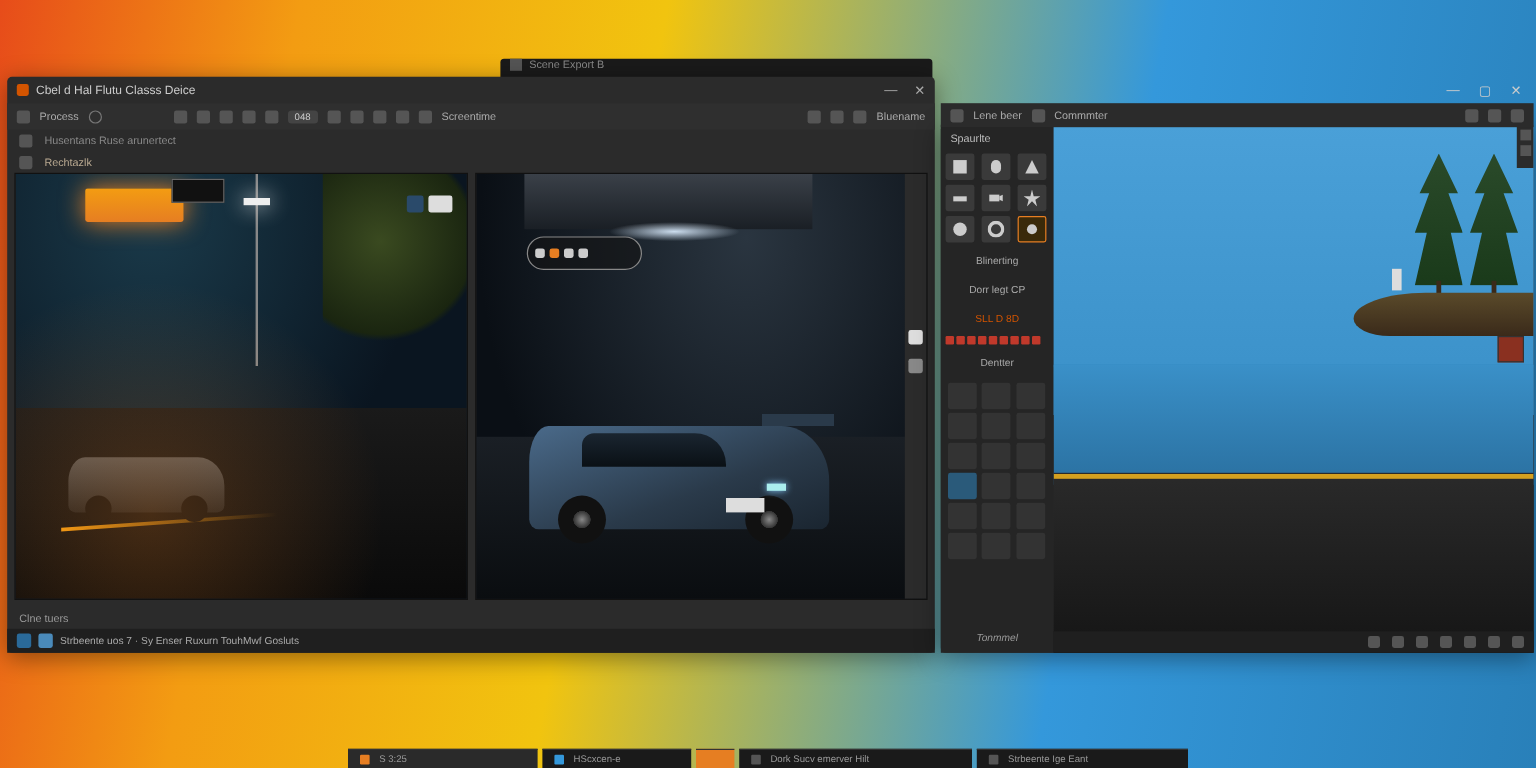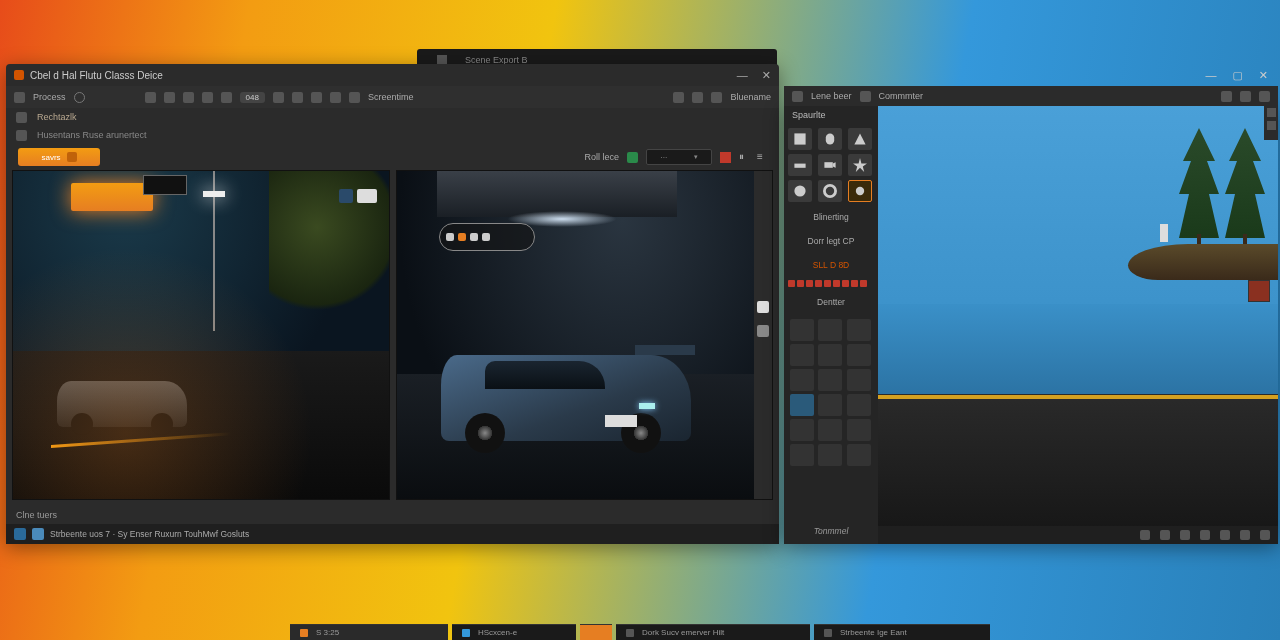--- a/index.html
+++ b/index.html
@@ -1,20 +1,20 @@
 <!DOCTYPE html>
 <html><head>
 <meta charset="utf-8">
 <style>
 * { margin:0; padding:0; box-sizing:border-box; font-family:'Segoe UI',Arial,sans-serif; }
 body { width:1280px; height:640px; overflow:hidden; background:linear-gradient(100deg,#e74c1a 0%,#f39c12 18%,#f1c40f 40%,#3498db 70%,#2980b9 100%); position:relative; }
 .desktop { width:100%; height:100%; position:relative; }
 
 
-.bg-tab { position:absolute; left:417px; top:49px; width:360px; height:22px; background:#1a1a1a; border-radius:3px 3px 0 0; display:flex; align-items:center; padding:0 20px; gap:18px; }
+.bg-tab { position:absolute; left:417px; top:49px; width:360px; height:22px; background:#1a1a1a; border-radius:3px 3px 0 0; display:flex; padding:0 8px; gap:6px; }
 .bg-tab .sq { width:10px; height:10px; background:#555; }
 .bg-tab span { color:#888; font-size:9px; }
 
 
 .win-left { position:absolute; left:6px; top:64px; width:773px; height:480px; background:#2b2b2b; border-radius:4px; display:flex; flex-direction:column; box-shadow:0 4px 20px rgba(0,0,0,.4); }
 .titlebar { height:22px; display:flex; align-items:center; padding:0 8px; justify-content:space-between; }
 .titlebar-left { display:flex; align-items:center; gap:6px; }
 .app-icon { width:10px; height:10px; background:#d35400; border-radius:2px; }
 .title-text { color:#ccc; font-size:10px; }
 .titlebar-right { display:flex; gap:14px; color:#aaa; font-size:11px; }
@@ -201,46 +201,27 @@
       <div class="menu-seg right">
         <div class="ic"></div>
         <div class="ic"></div>
         <div class="ic"></div>
         <span class="mi">Bluename</span>
       </div>
     </div>
 
     <div class="subbar">
       <div class="ic"></div>
+      <span class="sub-label2">Husentans  Ruse arunertect</span>
+    </div>
+    <div class="subbar">
+      <div class="ic"></div>
       <span class="sub-label">Rechtazlk</span>
     </div>
-    <div class="subbar">
-      <div class="ic"></div>
-      <span class="sub-label2">Husentans  Ruse arunertect</span>
-    </div>
-
-    <div class="toolbar2">
-      <div class="tb2-left">
-        <div class="orange-chip">
-          <span>savrs</span>
-          <div class="sq2"></div>
-        </div>
-      </div>
-      <div class="tb2-right">
-        <span class="rl">Roll lece</span>
-        <div class="ic" style="background:#2a8a4a"></div>
-        <div class="ctrl-box">
-          <span>···</span>
-            <span>▾</span>
-        </div>
-        <div class="redsq"></div>
-        <span class="ic-sm">⏸</span>
-        <span class="ic-sm">≡</span>
-      </div>
-    </div>
+
 
     <div class="viewports">
       <div class="vp vp1">
         <div class="foliage"></div>
         <div class="shop-sign"></div>
         <div class="shop-sign2"></div>
         <div class="badge1"></div>
         <div class="badge1b"></div>
         <div class="pole"></div>
         <div class="light"></div>

